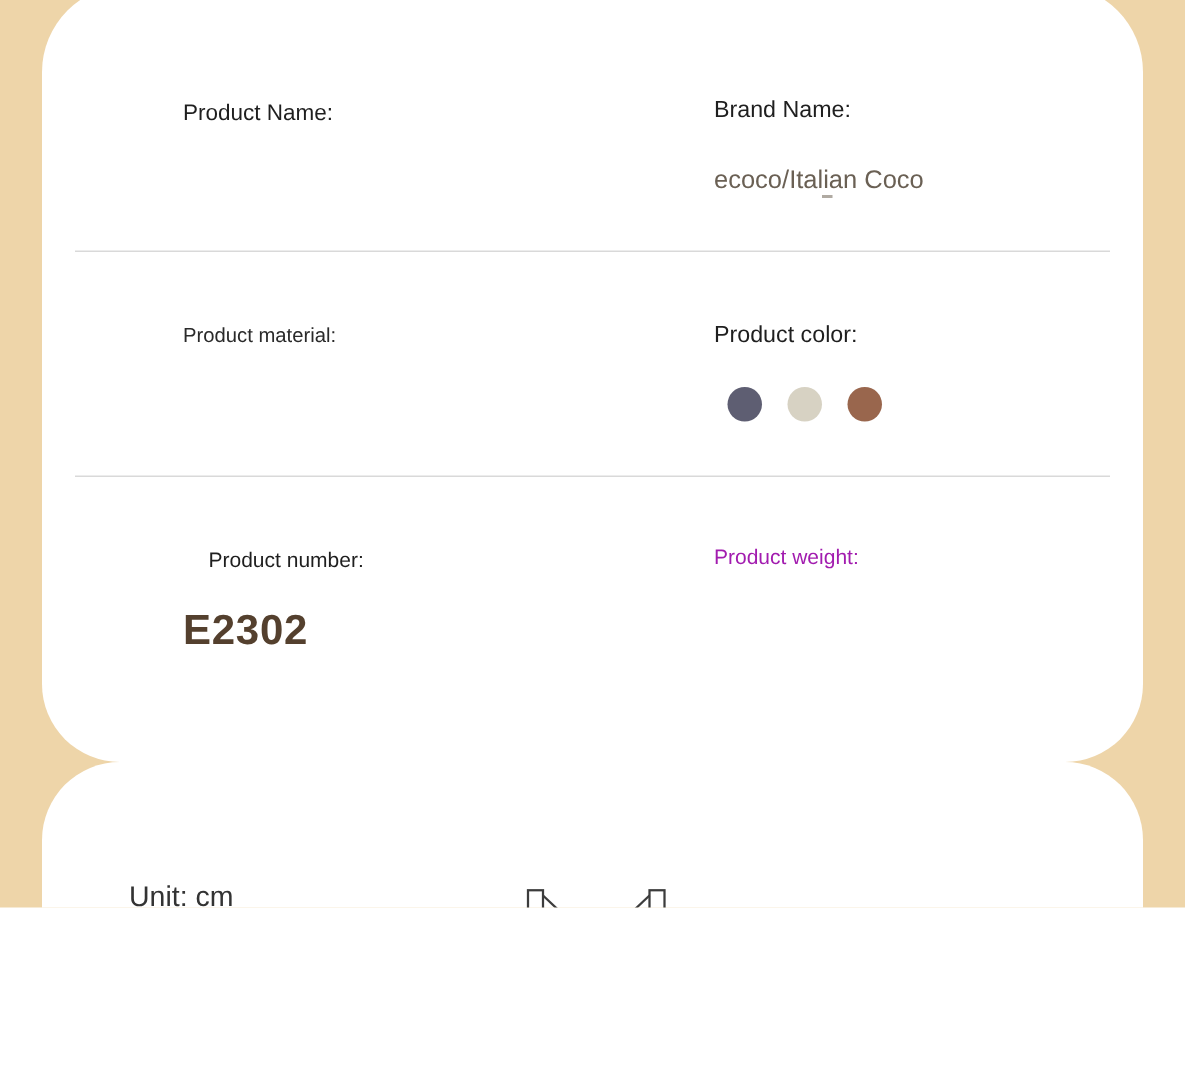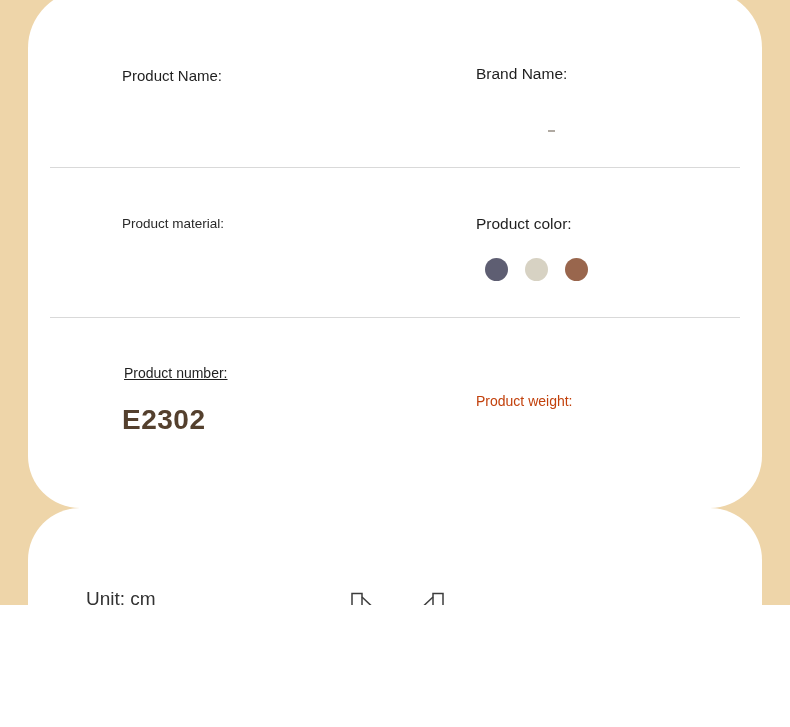--- a/index.html
+++ b/index.html
@@ -42,39 +42,40 @@
 <body>
 
 <div id="stage" style="background: rgb(238, 213, 169);">
 
   <div id="card-top" class="card" style="background: rgb(255, 255, 255);"></div>
   <div id="card-bottom" class="card" style="background: rgb(255, 255, 255);"></div>
 
   <div class="abs field-label" style="left:122px;top:67px;font-size:15px;">Product Name:</div>
 
   <div class="abs field-label" style="left:476px;top:65px;font-size:15.5px;">Brand Name:</div>
+  <div class="abs" style="left:476px;top:110px;font-size:17px;color:#6a6054;">ecoco/Italian Coco</div>
   <div class="abs" style="left:548px;top:130px;width:7px;height:2px;background:#b0aaa2;"></div>
 
   <div class="divider" style="top:167px;"></div>
 
   <div class="abs field-label" style="left:122px;top:216px;font-size:13.5px;color:#2a2a2a;">Product material:</div>
 
   <div class="abs field-label" style="left:476px;top:215px;font-size:15.5px;">Product color:</div>
   <div class="abs swatch-row" style="left:485px;top:258px;">
     <div class="swatch" style="background: rgb(94, 94, 114);"></div>
     <div class="swatch" style="background: rgb(215, 210, 195);"></div>
     <div class="swatch" style="background: rgb(153, 102, 77);"></div>
   </div>
 
   <div class="divider" style="top:317px;"></div>
 
-  <div class="abs field-label" style="left:124px;top:365px;font-size:14px;text-decoration:underline;">Product number:</div>
+  <div class="abs field-label" style="left:139px;top:365px;font-size:14px;">Product number:</div>
   <div class="abs" style="left:122px;top:403px;font-size:28px;font-weight:bold;color:#54402e;letter-spacing:0.5px;">E2302</div>
 
-  <div class="abs" style="left:476px;top:363px;font-size:14px;color:#c2410c;margin-top:30px;">Product weight:</div>
+  <div class="abs" style="left:476px;top:363px;font-size:14px;color:#a21caf;">Product weight:</div>
 
   <div class="abs" style="left:86px;top:588px;font-size:19px;color:#333333;">Unit: cm</div>
 
   <svg class="abs" style="left:310px;top:585px;" width="360" height="142" viewBox="0 0 360 142" fill="none" stroke="#3c3c3c" stroke-width="1.5">
 
     <rect x="42" y="8.5" width="10" height="79.5"></rect>
     <rect x="123" y="8.5" width="10" height="79.5"></rect>
 
     <line x1="52" y1="12" x2="123" y2="79"></line>
     <line x1="52" y1="23" x2="123" y2="87.5"></line>

